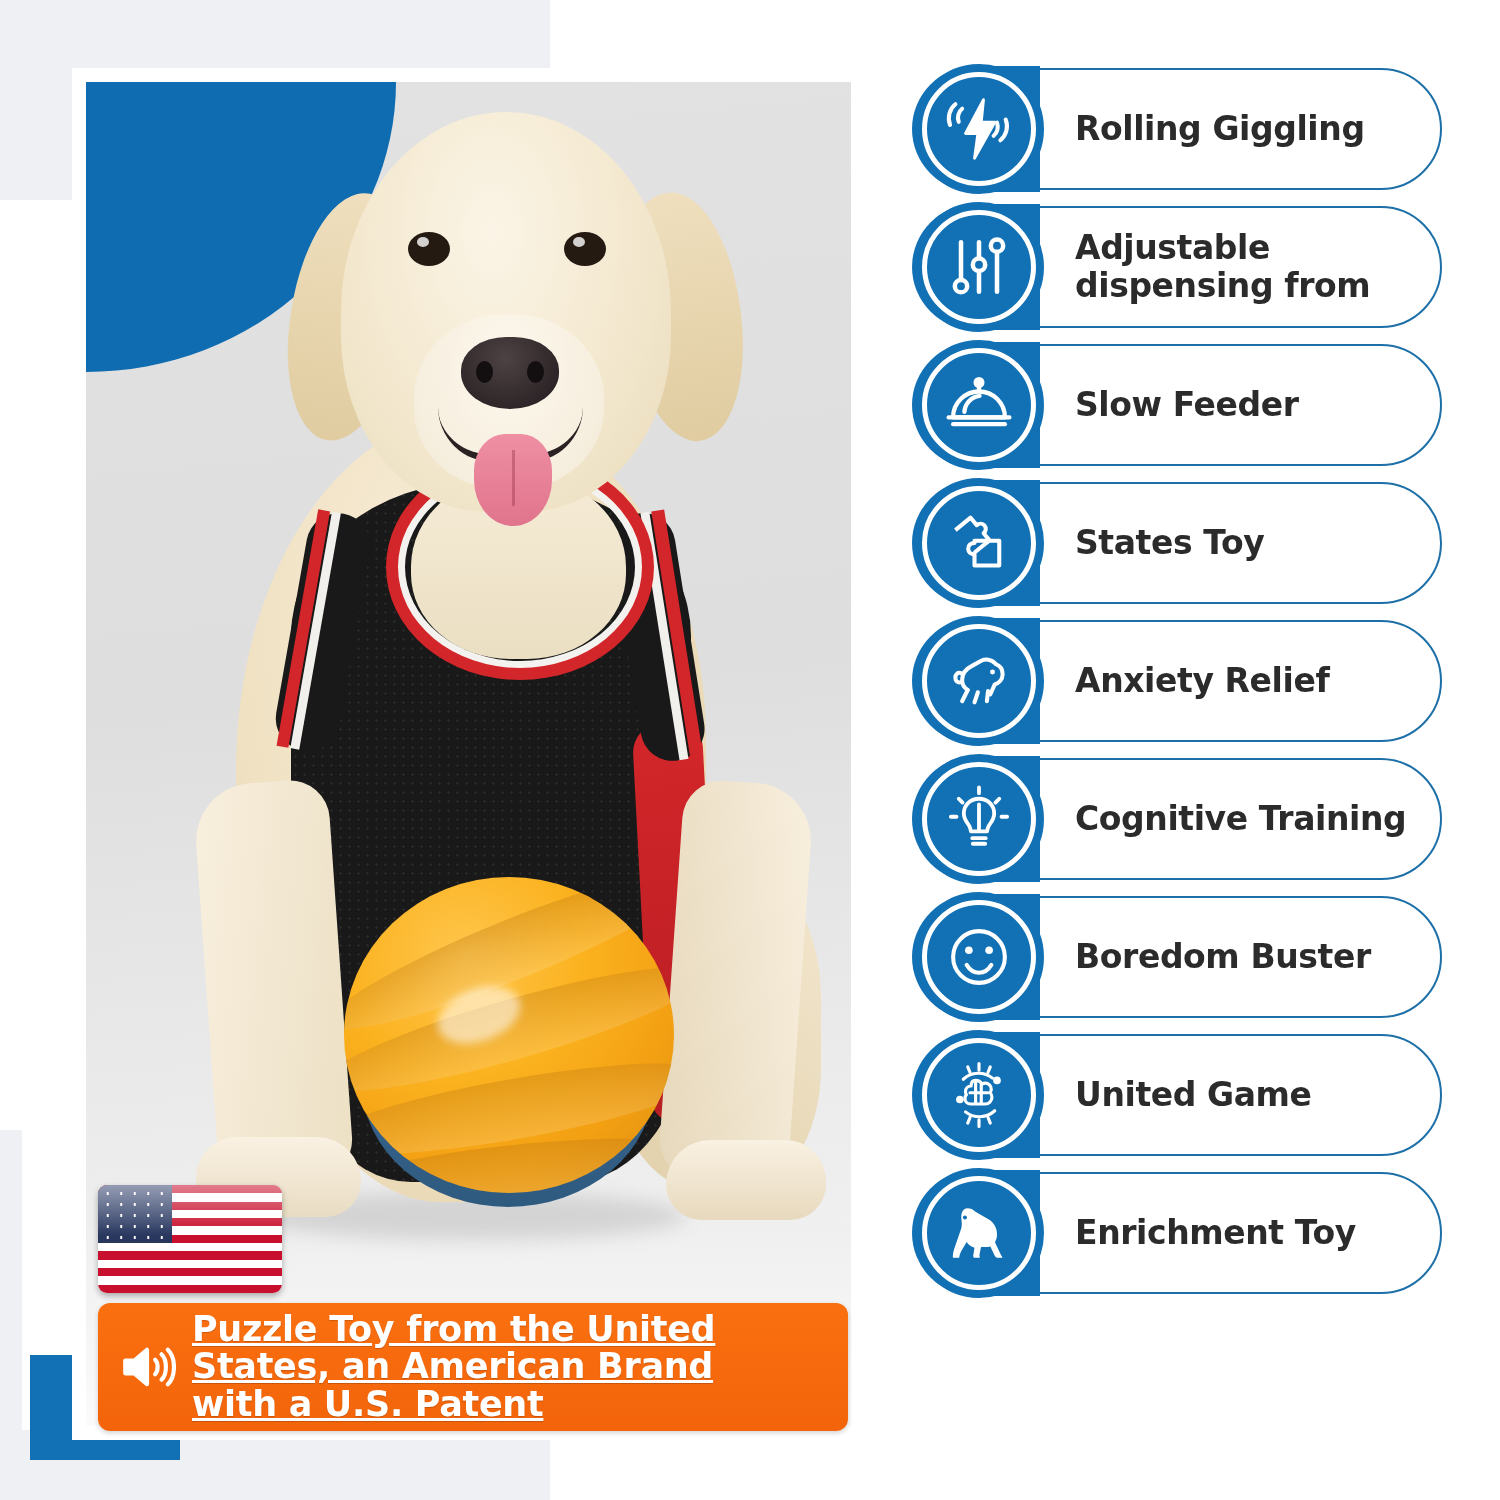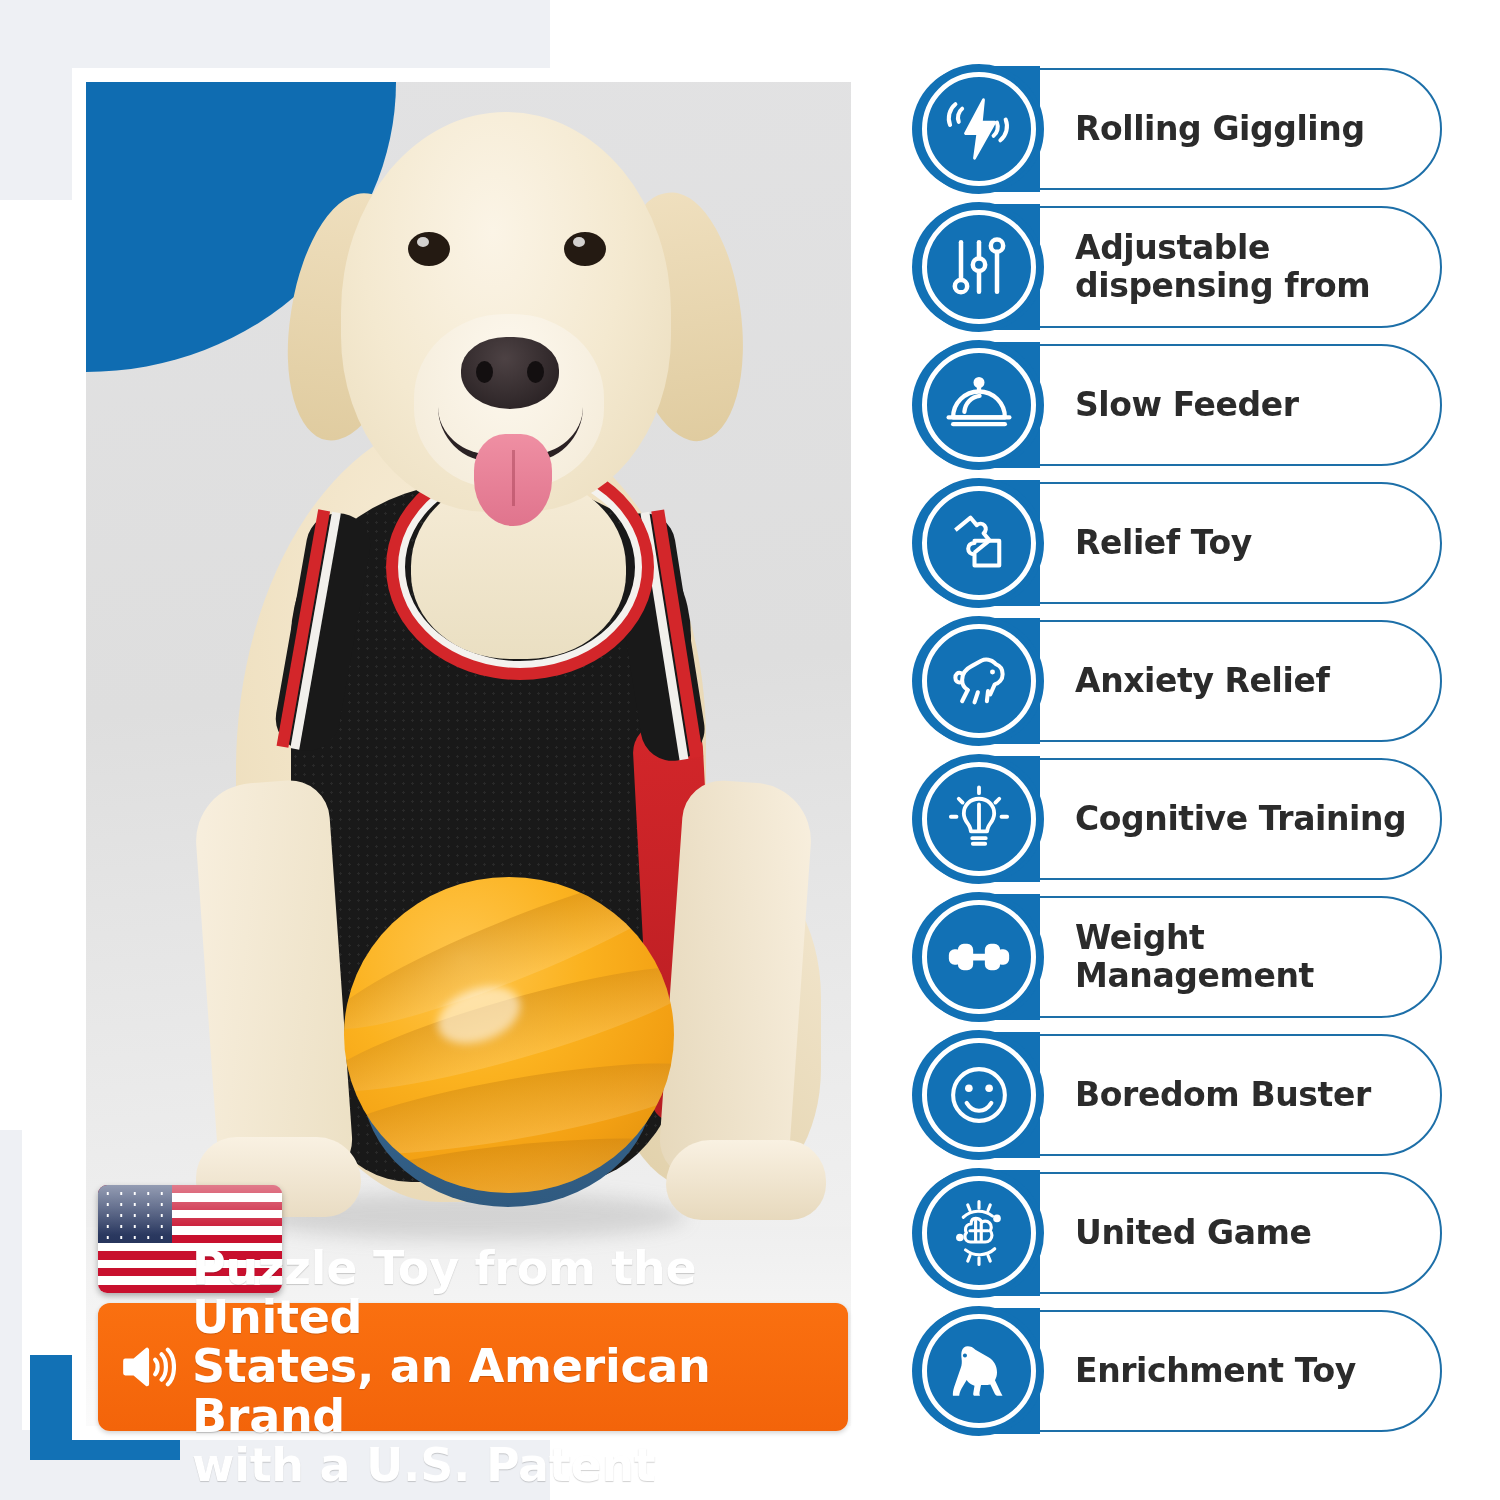--- a/index.html
+++ b/index.html
@@ -145,23 +145,24 @@
 
   
   .banner{
     position:absolute;left:98px;top:1303px;width:750px;height:128px;
     background:linear-gradient(180deg,#fa7010,#f3640a);border-radius:12px;
     display:flex;align-items:center;gap:16px;padding:0 14px 0 20px;box-sizing:border-box;
     box-shadow:0 2px 5px rgba(0,0,0,.18);
   }
   .banner .spk{flex:0 0 auto;width:58px;height:58px;}
   .banner .btxt{
-    color:#ffffff;font-weight:bold;font-size:46px;line-height:1.07;
+    color:#ffffff;font-weight:bold;font-size:35px;line-height:1.07;
     letter-spacing:-.3px;font-family:"DejaVu Sans", sans-serif;
     text-shadow:0 1px 1px rgba(0,0,0,.18);
+    text-decoration:underline;
   }
 
   
   .features{position:absolute;left:912px;top:66px;width:530px;height:1380px;}
   .feature{position:relative;height:126px;margin-bottom:12px;}
   .pill{
     position:absolute;left:29px;top:2px;right:0;height:122px;
     background:#ffffff;border:2.5px solid #1d6fa8;border-radius:61px;box-sizing:border-box;
     display:flex;align-items:center;
   }
@@ -340,21 +341,21 @@
         <path d="M5 43h54"></path>
         <path d="M9 49h46"></path>
         <path d="M19 38c.6-7.5 6.3-13.4 13.5-14.2"></path>
       </svg>
     </div>
     <div class="ring"></div>
   </div>
 
   <div class="feature">
     <div class="pill">
-        <div class="pill-label">Relief Toy</div>
+        <div class="pill-label">States Toy</div>
       </div>
     <div class="icon-tab"></div>
     <div class="icon-circle">
       <svg viewBox="0 0 64 64" fill="none" stroke="#fff" stroke-width="3.6" stroke-linejoin="round">
         <path d="M28 30h22v22H28V42c-3.4 0-5.6-2.1-5.6-5s2.2-5 5.6-5z"></path>
         <path d="M11 20.5 24.5 9.5l5.5 6.6c2.2-1.8 5.2-1.6 6.9.4 1.8 2.1 1.4 5.1-.8 6.9l5.2 6.3-13.5 11"></path>
       </svg>
     </div>
     <div class="ring"></div>
   </div>
@@ -385,39 +386,20 @@
       <svg viewBox="0 0 64 64" fill="none" stroke="#fff" stroke-width="3.4" stroke-linecap="round" stroke-linejoin="round">
         <path d="M32 14c-8 0-13.5 5.8-13.5 13 0 5.4 3.2 8.1 4.9 11.3.9 1.7 1.3 3 1.4 4.7h14.4c.1-1.7.5-3 1.4-4.7 1.7-3.2 4.9-5.9 4.9-11.3 0-7.2-5.5-13-13.5-13z"></path>
         <path d="M32 19v22"></path>
         <path d="M26 49h12M26.5 54h11"></path>
         <path d="M32 4v5M14 14l3.4 3.4M50 14l-3.4 3.4M7 30h5M52 30h5"></path>
       </svg>
     </div>
     <div class="ring"></div>
   </div>
 
-  <div class="feature">
-    <div class="pill">
-        <div class="pill-label">
-          <div>Weight</div>
-          <div>Management</div>
-        </div>
-      </div>
-    <div class="icon-tab"></div>
-    <div class="icon-circle">
-      <svg viewBox="0 0 64 64" fill="none" stroke="#fff" stroke-width="3.6" stroke-linejoin="round">
-        <rect x="15" y="22" width="10" height="20" rx="3.5" fill="#fff"></rect>
-        <rect x="39" y="22" width="10" height="20" rx="3.5" fill="#fff"></rect>
-        <rect x="7" y="27" width="8" height="10" rx="3.2" fill="#fff"></rect>
-        <rect x="49" y="27" width="8" height="10" rx="3.2" fill="#fff"></rect>
-        <path d="M25 32h14" stroke-width="6" stroke-linecap="round"></path>
-      </svg>
-    </div>
-    <div class="ring"></div>
-  </div>
 
   <div class="feature">
     <div class="pill">
         <div class="pill-label">Boredom Buster</div>
       </div>
     <div class="icon-tab"></div>
     <div class="icon-circle">
       <svg viewBox="0 0 64 64" fill="none" stroke="#fff" stroke-width="3.6" stroke-linecap="round">
         <circle cx="32" cy="32" r="23"></circle>
         <circle cx="23" cy="26" r="3.4" fill="#fff" stroke="none"></circle>

